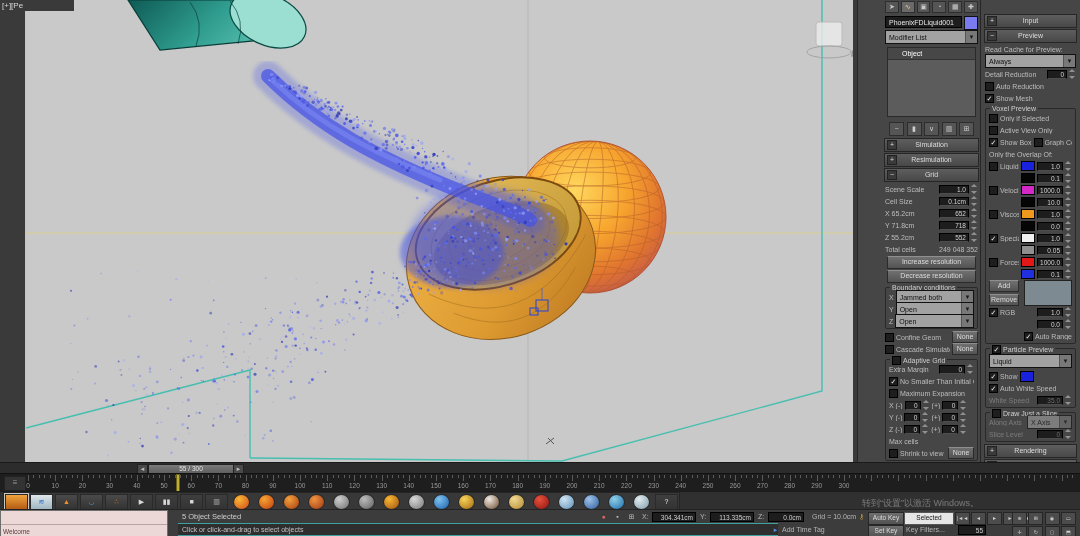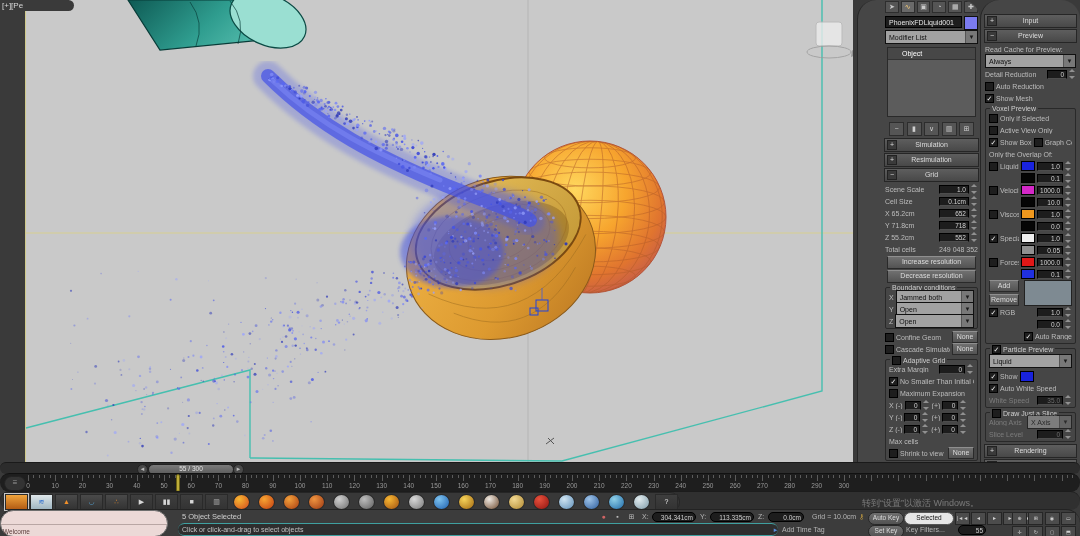--- a/index.html
+++ b/index.html
@@ -1,18 +1,18 @@
 <!DOCTYPE html>
 <html><head>
 <meta charset="utf-8">
 <style>
   html,body{margin:0;padding:0;background:#222;}
   #root{position:relative;width:1080px;height:536px;background:#3a3a3a;overflow:hidden;
         font-family:"Liberation Sans",sans-serif;-webkit-font-smoothing:antialiased;}
-  .abs{position:absolute;border-radius:19px;}
+  .abs{position:absolute;}
   
   #viewport{left:0;top:0;width:853px;height:462px;background:#3a3a3a;}
   #vplabel{left:2px;top:0;width:72px;height:11px;background:#3a3a3a;color:#d8d8d8;font-size:8px;line-height:11px;z-index:5;}
   
   .panel{top:0;height:481px;background:#464646;border-left:1px solid #262626;overflow:hidden;}
   #panel1{left:857px;width:123px;padding-left:25px;box-sizing:border-box;}
   #panel2{left:980px;width:100px;padding:0 2px;box-sizing:border-box;}
   .ptabs{display:flex;gap:2px;padding:1px 2px;height:11px;}
   .ptab{width:13px;height:10px;background:#555;border:1px solid #2e2e2e;color:#c9c9c9;font-size:7px;line-height:9px;text-align:center;overflow:hidden;}
   .ptab.sel{background:#6a6a6a;color:#ffd27a;}

